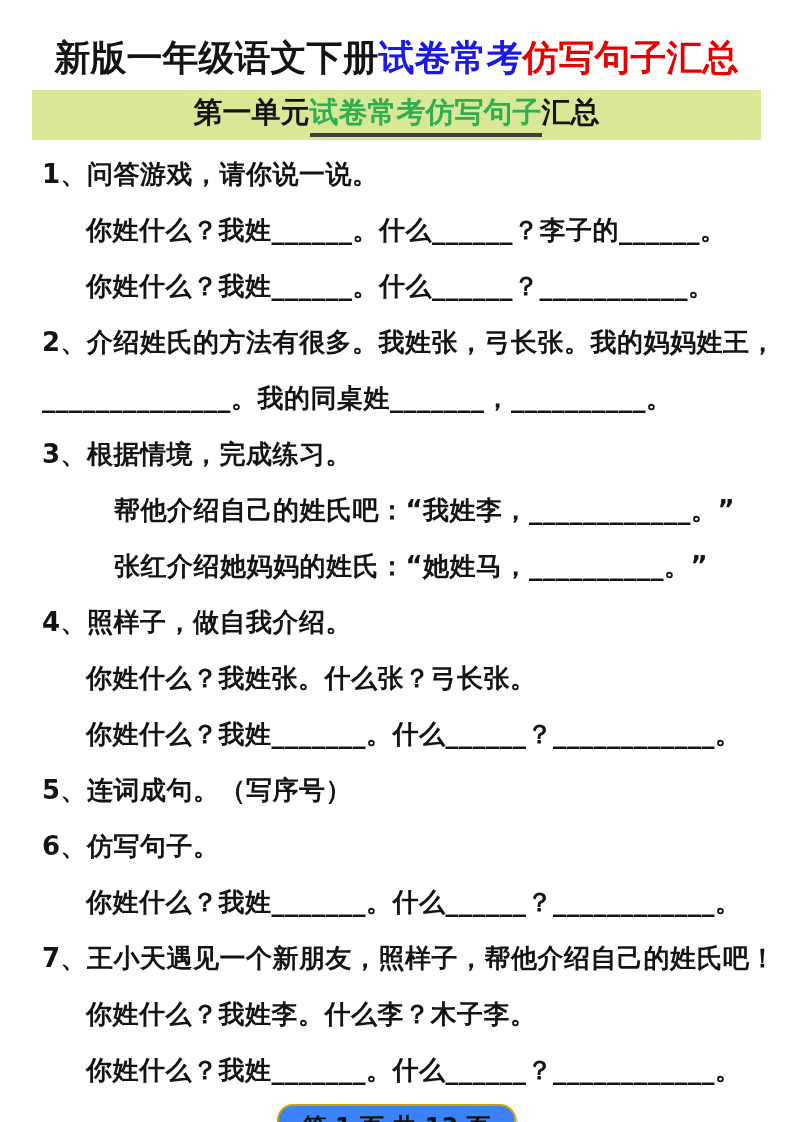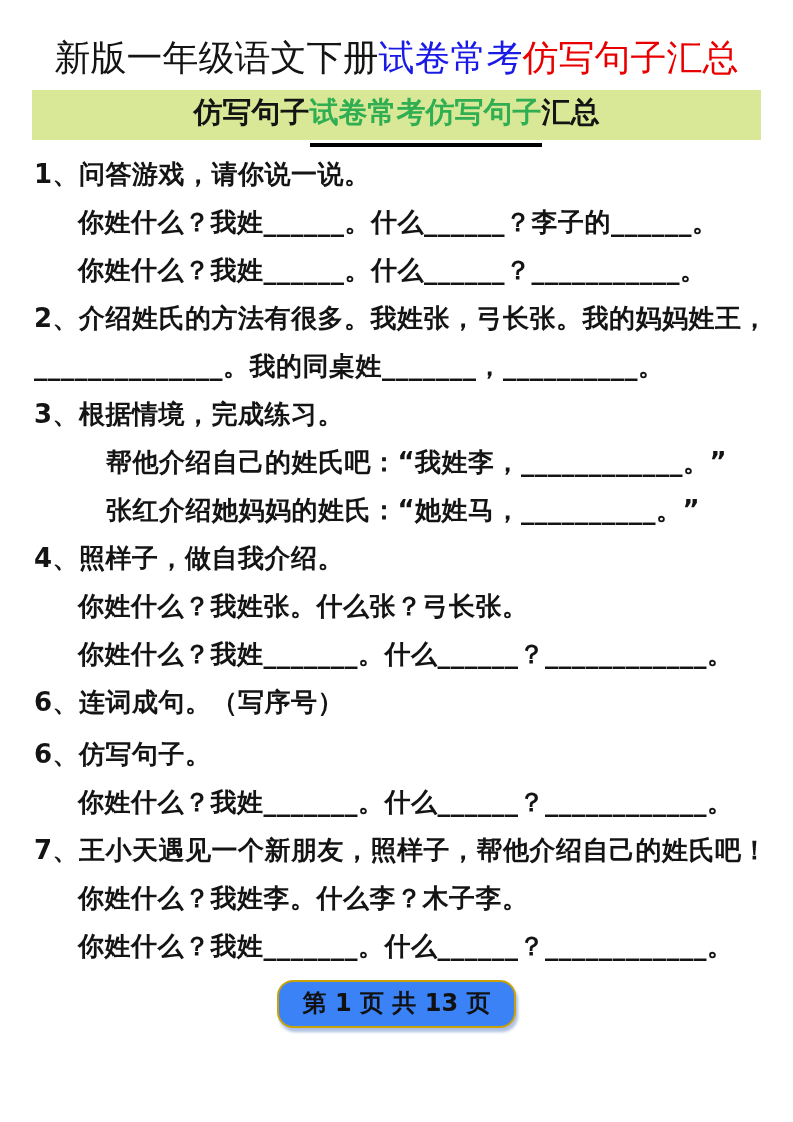--- a/index.html
+++ b/index.html
@@ -17,44 +17,44 @@
   .page {
     box-sizing: border-box;
     width: 793px;
     height: 1122px;
     padding: 26px 30px 0 30px;
   }
   h1.title {
     margin: 12px 0 12px 0;
     text-align: center;
     font-size: 36px;
-    font-weight: 400;
+    font-weight: 700;
     line-height: 1.12;
     white-space: nowrap;
     letter-spacing: 0;
   }
   .title .t-blue { color: #1a1ae6; }
   .title .t-red  { color: #e80000; }
   .section-bar {
     background: #d9e897;
     margin: 0 2px 12px 2px;
     padding: 6px 0 10px 0;
     text-align: center;
     font-size: 29px;
     font-weight: 800;
     line-height: 1.15;
     white-space: nowrap;
   }
   .section-bar .hl {
     color: #2fae52;
-    border-bottom: 4px solid #000000;
-    padding-bottom: 14px;
+    border-bottom: 4px solid #404040;
+    padding-bottom: 4px;
   }
   main p.line {
-    margin: 4px;
+    margin: 12px;
     font-size: 26px;
     font-weight: 600;
     line-height: 44px;
     white-space: nowrap;
     letter-spacing: 0.5px;
   }
   .ind1 { padding-left: 44px; }
   .ind2 { padding-left: 72px; }
   .ind3 { padding-left: 100px; }
   .gap-top { margin-top: 8px !important; }
@@ -77,36 +77,36 @@
 </head>
 <body>
 
 <div class="page">
 
   <h1 class="title">
     <span class="t-black">新版一年级语文下册</span><span class="t-blue">试卷常考</span><span class="t-red">仿写句子汇总</span>
   </h1>
 
   <div class="section-bar">
-    <span>仿写句子</span><span class="hl">试卷常考仿写句子</span><span>汇总</span>
+    <span>第一单元</span><span class="hl">试卷常考仿写句子</span><span>汇总</span>
   </div>
 
   <main>
     <p class="line">1、问答游戏，请你说一说。</p>
     <p class="line ind1">你姓什么？我姓______。什么______？李子的______。</p>
     <p class="line ind1">你姓什么？我姓______。什么______？___________。</p>
     <p class="line">2、介绍姓氏的方法有很多。我姓张，弓长张。我的妈妈姓王，</p>
     <p class="line">______________。我的同桌姓_______，__________。</p>
     <p class="line">3、根据情境，完成练习。</p>
     <p class="line ind2">帮他介绍自己的姓氏吧：“我姓李，____________。”</p>
     <p class="line ind2">张红介绍她妈妈的姓氏：“她姓马，__________。”</p>
     <p class="line">4、照样子，做自我介绍。</p>
     <p class="line ind1">你姓什么？我姓张。什么张？弓长张。</p>
     <p class="line ind1">你姓什么？我姓_______。什么______？____________。</p>
-    <p class="line">6、连词成句。（写序号）</p>
+    <p class="line">5、连词成句。（写序号）</p>
     <p class="line gap-top">6、仿写句子。</p>
     <p class="line ind1">你姓什么？我姓_______。什么______？____________。</p>
     <p class="line">7、王小天遇见一个新朋友，照样子，帮他介绍自己的姓氏吧！</p>
     <p class="line ind1">你姓什么？我姓李。什么李？木子李。</p>
     <p class="line ind1">你姓什么？我姓_______。什么______？____________。</p>
   </main>
 
   <div class="footer">
     <div class="badge">第 1 页 共 13 页</div>
   </div>

